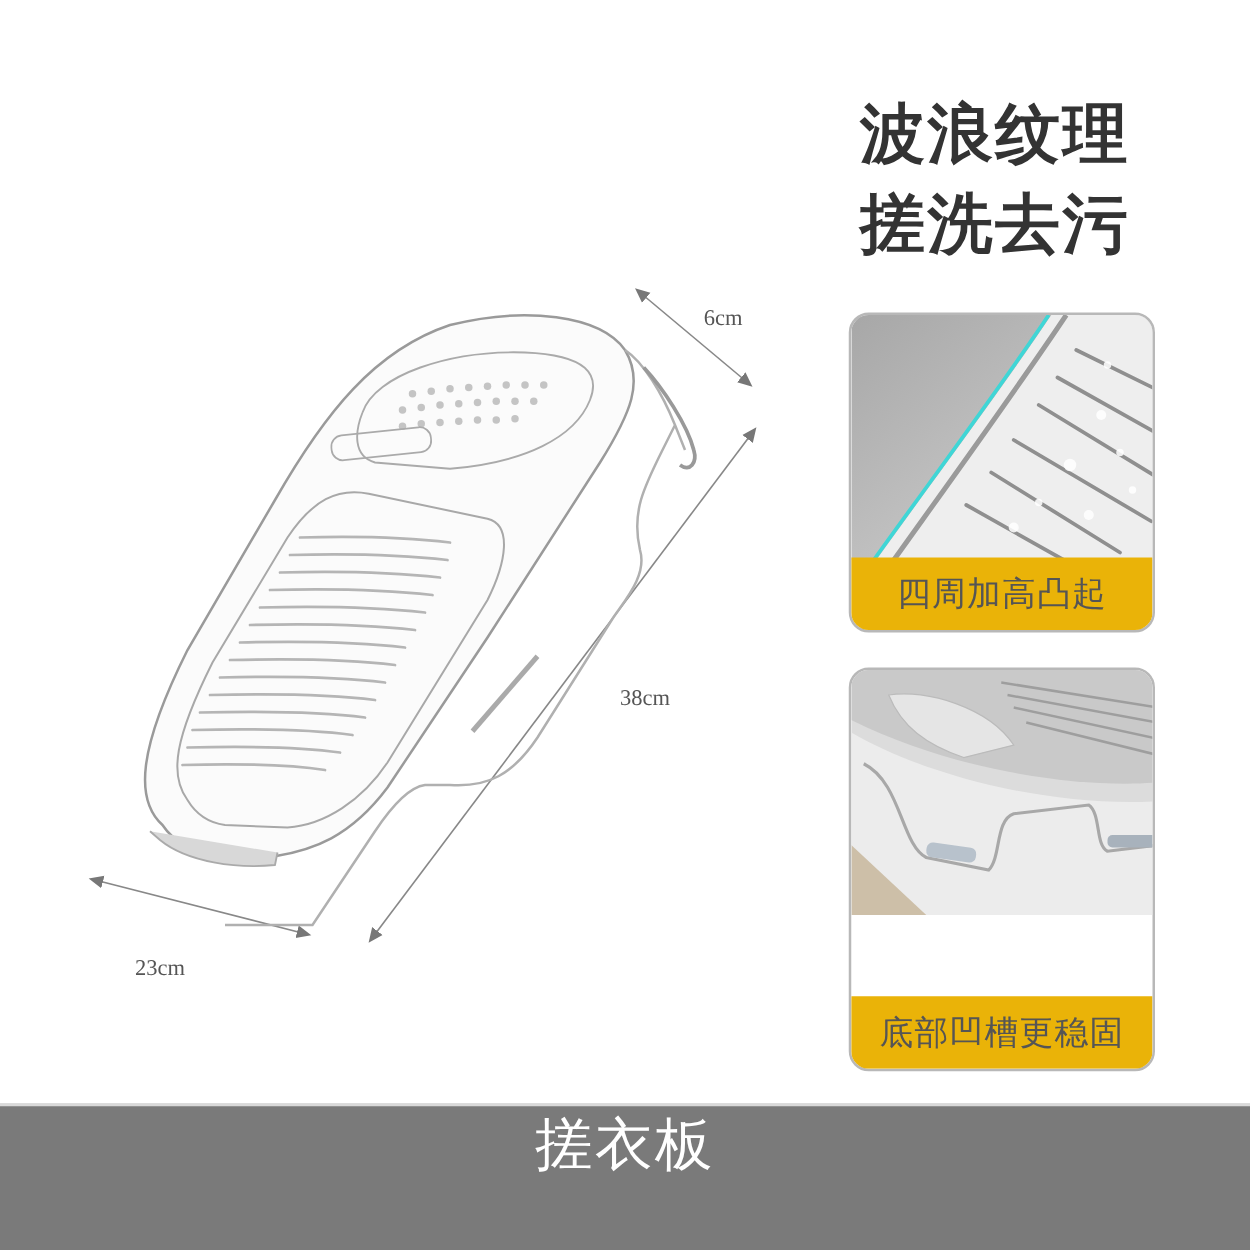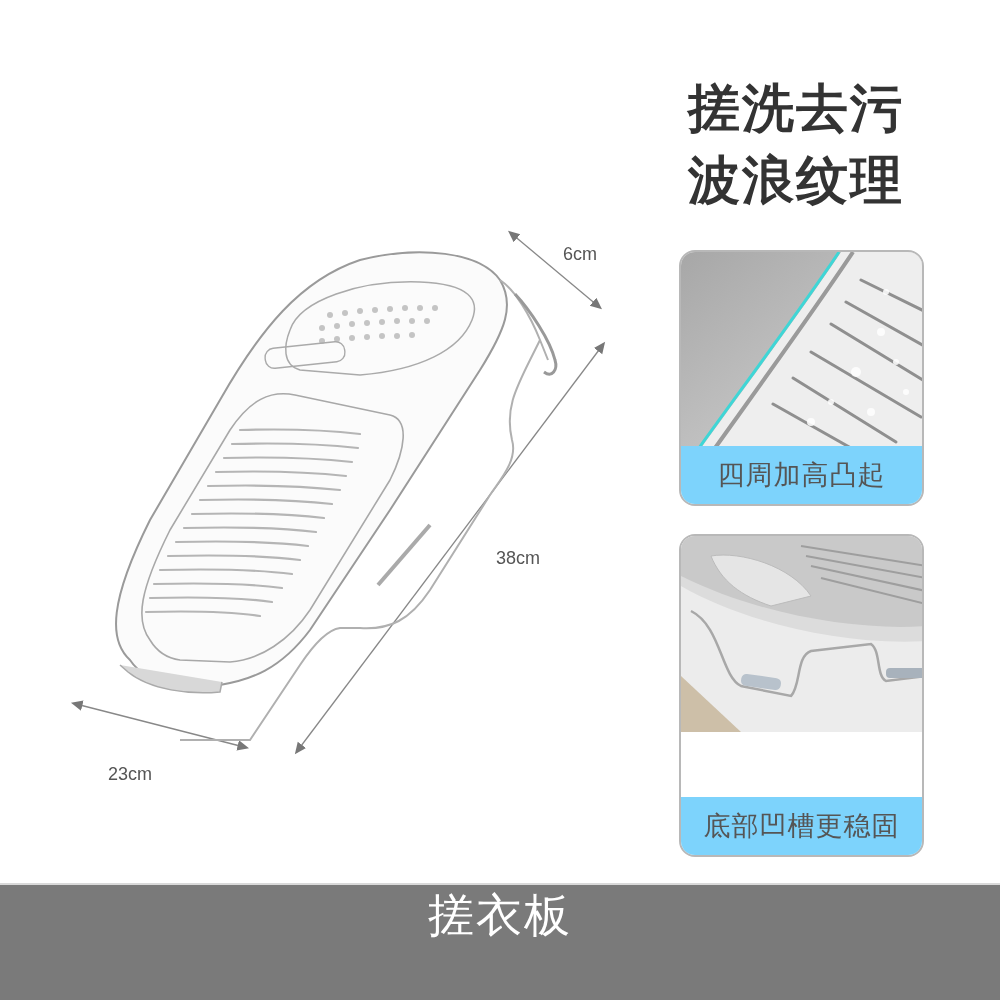--- a/index.html
+++ b/index.html
@@ -9,51 +9,51 @@
     .headline {
       position: absolute; left: 688px; top: 72px; width: 250px;
       color: #333333; font-size: 52px; font-weight: bold; line-height: 72px; letter-spacing: 2px;
     }
     .headline div { white-space: nowrap; }
 
     .product-area { position: absolute; left: 60px; top: 220px; width: 580px; height: 560px; }
     .product-area svg { position: absolute; left: 0; top: 0; }
 
     .dim-label {
-      position: absolute; color: #555555; font-size: 18px; font-family: Liberation Sans, sans-serif;
+      position: absolute; color: #555555; font-size: 18px; font-family: Liberation Serif, serif;
       white-space: nowrap;
     }
 
     .card {
       position: absolute; left: 679px; width: 245px; border: 2px solid #b8b8b8; border-radius: 16px;
       overflow: hidden; background: #ffffff;
     }
     .card-1 { top: 250px; height: 256px; }
     .card-2 { top: 534px; height: 323px; }
     .card-photo { position: absolute; left: 0; top: 0; width: 100%; height: 196px; overflow: hidden; }
     .card-caption {
       position: absolute; left: 0; bottom: 0; width: 100%; height: 58px;
       display: flex; align-items: center; justify-content: center;
       color: #555555; font-size: 27px; letter-spacing: 1px; white-space: nowrap;
-      background: #7dd3fc;
+      background: #eab308;
     }
 
     .footer-bar {
       position: absolute; left: 0; top: 883px; width: 1000px; height: 117px;
       background: #7a7a7a; border-top: 2px solid #d9d9d9;
       display: flex; justify-content: center;
     }
     .footer-title { color: #ffffff; font-size: 46px; letter-spacing: 2px; }
   </style>
 </head>
 <body>
 
 <div class="headline">
+  <div>波浪纹理</div>
   <div>搓洗去污</div>
-  <div>波浪纹理</div>
 </div>
 
 <div class="product-area">
   <svg width="580" height="560" viewBox="0 0 580 560">
     <defs>
       <marker id="arr" markerWidth="10" markerHeight="10" refX="5" refY="5" orient="auto-start-reverse">
         <path d="M0,1 L9,5 L0,9 z" fill="#777"></path>
       </marker>
     </defs>
 

